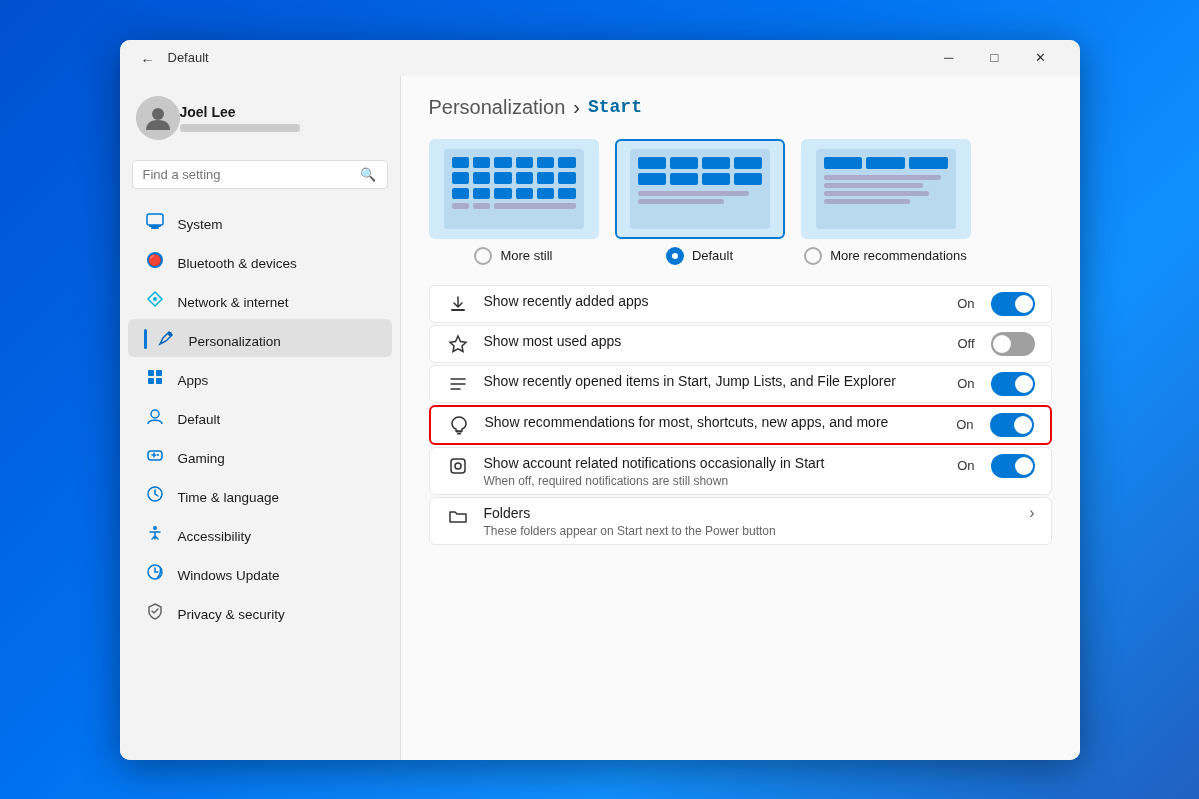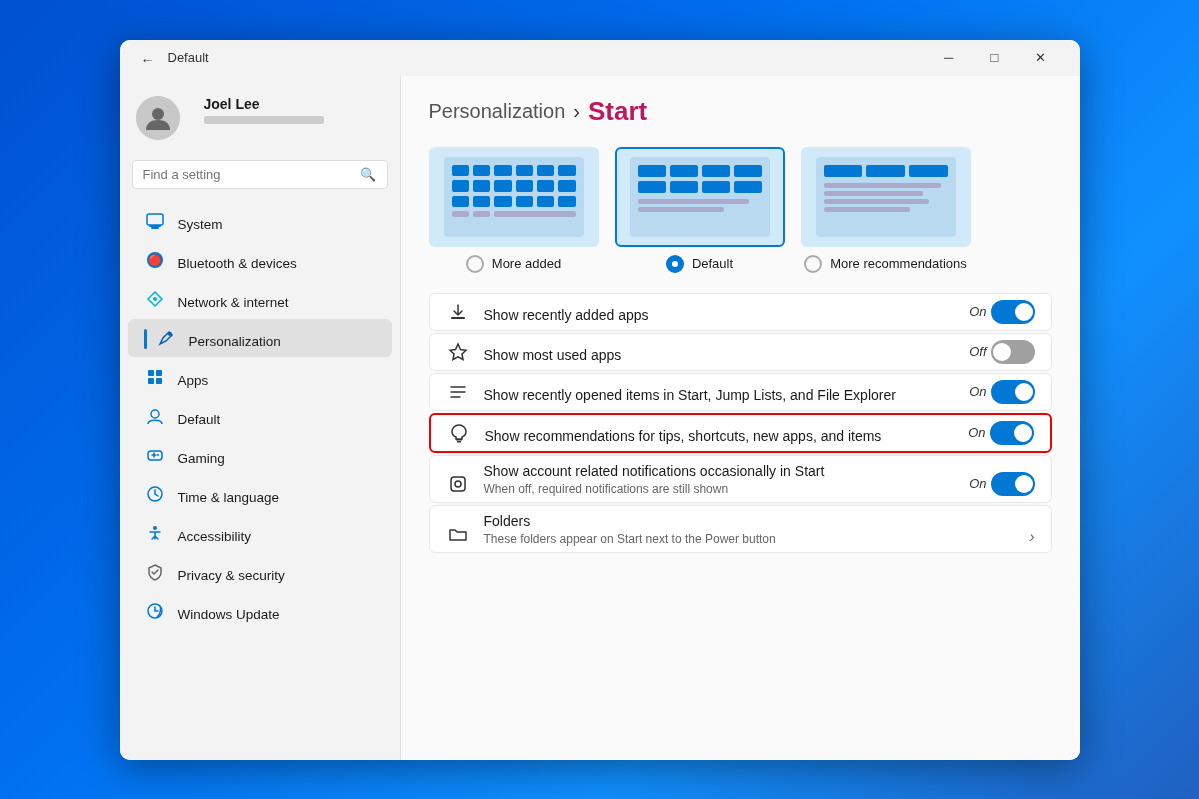--- a/index.html
+++ b/index.html
@@ -62,22 +62,23 @@
       width: 280px;
       background: #f3f3f3;
       display: flex;
       flex-direction: column;
       padding: 12px 0;
       overflow-y: auto;
       flex-shrink: 0;
     }
     .user-section {
       display: flex;
+      align-items: center;
       padding: 8px 16px 16px 16px;
-      gap: 24px;
+      gap: 0;
     }
     .avatar {
       width: 44px; height: 44px;
       background: #d0d0d0;
       border-radius: 50%;
       display: flex; align-items: center; justify-content: center;
       font-size: 20px; color: #555;
       flex-shrink: 0;
       overflow: hidden;
     }
@@ -156,23 +157,24 @@
     }
     .page-breadcrumb {
       font-size: 20px;
       color: #555;
       font-weight: 400;
     }
     .page-breadcrumb-sep {
       font-size: 20px; color: #333;
     }
     .page-title {
-      font-size: 26px;
+      font-size: 18px;
       font-weight: 700;
-      color: #be185d;
+      color: #0369a1;
+      font-family: Liberation Mono, monospace;
     }
     
     .layout-selector {
       display: flex;
       gap: 16px;
       margin-bottom: 20px;
       align-items: flex-end;
     }
     .layout-option {
       display: flex;
@@ -208,42 +210,42 @@
       content: '';
       width: 6px; height: 6px;
       background: white;
       border-radius: 50%;
     }
     .radio-label { font-size: 13px; color: #1a1a1a; }
     
     .settings-list { display: flex; flex-direction: column; gap: 2px; }
     .setting-row {
       display: flex;
-      align-items: flex-end;
+      align-items: flex-start;
       background: white;
       border-radius: 6px;
       padding: 6px 16px;
       gap: 14px;
       border: 1px solid #e8e8e8;
     }
     .setting-row.highlighted {
       border: 2px solid #e00;
       background: white;
     }
     .setting-icon {
       width: 24px; height: 24px;
       display: flex; align-items: center; justify-content: center;
       font-size: 18px; color: #333;
       flex-shrink: 0;
     }
     .setting-text { flex: 1; }
     .setting-label { font-size: 14px; color: #1a1a1a; }
     .setting-sublabel { font-size: 12px; color: #666; margin-top: 2px; }
     .setting-control {
-      display: flex; align-items: center; gap: 4px; font-style: italic;
+      display: flex; align-items: center; gap: 16px;
     }
     .setting-status { font-size: 13px; color: #333; }
     
     .toggle {
       width: 44px; height: 24px;
       border-radius: 12px;
       cursor: pointer;
       display: flex; align-items: center;
       padding: 2px;
       transition: background 0.2s;
@@ -389,38 +391,38 @@
           <div class="nav-icon blue">
             <svg width="18" height="18" viewBox="0 0 18 18">
                 <circle cx="9" cy="4" r="2" fill="#0078d4"></circle>
                 <path d="M4 8 H14 M9 8 L9 15 M9 12 L6 15 M9 12 L12 15" stroke="#0078d4" stroke-width="1.5" fill="none" stroke-linecap="round"></path>
               </svg>
           </div>
           <span>Accessibility</span>
         </div>
 
         <div class="nav-item">
-          <div class="nav-icon gray">
-            <svg width="18" height="18" viewBox="0 0 18 18">
-                <path d="M9 2 L15 5 L15 10 C15 13 12 16 9 17 C6 16 3 13 3 10 L3 5 Z" fill="none" stroke="#666" stroke-width="1.5"></path>
-                <path d="M6 9 L8 11 L12 7" stroke="#666" stroke-width="1.5" fill="none" stroke-linecap="round"></path>
-              </svg>
-          </div>
-          <span>Privacy &amp; security</span>
-        </div>
-
-        <div class="nav-item">
           <div class="nav-icon blue">
             <svg width="18" height="18" viewBox="0 0 18 18">
                 <circle cx="9" cy="9" r="7" fill="none" stroke="#0078d4" stroke-width="1.5"></circle>
                 <path d="M9 5 L9 9 L12 9" stroke="#0078d4" stroke-width="1.5" fill="none" stroke-linecap="round"></path>
                 <path d="M14 4 C15 6 15 12 11 15" stroke="#0078d4" stroke-width="1.5" fill="none"></path>
               </svg>
           </div>
           <span>Windows Update</span>
+        </div>
+
+        <div class="nav-item">
+          <div class="nav-icon gray">
+            <svg width="18" height="18" viewBox="0 0 18 18">
+                <path d="M9 2 L15 5 L15 10 C15 13 12 16 9 17 C6 16 3 13 3 10 L3 5 Z" fill="none" stroke="#666" stroke-width="1.5"></path>
+                <path d="M6 9 L8 11 L12 7" stroke="#666" stroke-width="1.5" fill="none" stroke-linecap="round"></path>
+              </svg>
+          </div>
+          <span>Privacy &amp; security</span>
         </div>
       </div>
     </div>
 
     <div class="main-content">
 
       <div class="page-header">
         <span class="page-breadcrumb">Personalization</span>
         <span class="page-breadcrumb-sep">›</span>
         <span class="page-title">Start</span>
@@ -449,21 +451,21 @@
                 <div style="background:#0078d4;border-radius:2px;"></div>
                 <div style="background:#0078d4;border-radius:2px;"></div>
                 <div style="background:#0078d4;border-radius:2px;"></div>
               <div style="background:#aac;border-radius:2px;height:6px;"></div>
                 <div style="background:#aac;border-radius:2px;height:6px;"></div>
                 <div style="background:#aac;border-radius:2px;height:6px;grid-column:span 4;"></div>
             </div>
           </div>
           <div class="layout-radio-row">
             <div class="radio-circle"></div>
-            <span class="radio-label">More added</span>
+            <span class="radio-label">More still</span>
           </div>
         </div>
 
         <div class="layout-option">
           <div class="layout-preview selected">
             <div style="width:140px;height:80px;background:#b8d9f0;border-radius:4px;padding:8px;">
               <div style="display:grid;grid-template-columns:repeat(4,1fr);gap:4px;margin-bottom:6px;">
                 <div style="background:#0078d4;border-radius:2px;height:12px;"></div>
                   <div style="background:#0078d4;border-radius:2px;height:12px;"></div>
                   <div style="background:#0078d4;border-radius:2px;height:12px;"></div>
@@ -564,21 +566,21 @@
 
         <div class="setting-row highlighted">
           <div class="setting-icon">
             <svg width="20" height="20" viewBox="0 0 20 20">
                 <path d="M10 2 C6 2 3 5 3 8.5 C3 11 4.5 13 7 14 L7 16 L13 16 L13 14 C15.5 13 17 11 17 8.5 C17 5 14 2 10 2 Z" fill="none" stroke="#333" stroke-width="1.5"></path>
                 <rect x="7" y="16" width="6" height="1.5" rx="0.5" fill="#333"></rect>
                 <rect x="8" y="18" width="4" height="1.5" rx="0.5" fill="#333"></rect>
               </svg>
           </div>
           <div class="setting-text">
-            <span class="setting-label">Show recommendations for tips, shortcuts, new apps, and items</span>
+            <span class="setting-label">Show recommendations for most, shortcuts, new apps, and more</span>
           </div>
           <div class="setting-control">
             <span class="setting-status">On</span>
             <div class="toggle on">
               <div class="toggle-thumb"></div>
             </div>
           </div>
         </div>
 
         <div class="setting-row">

